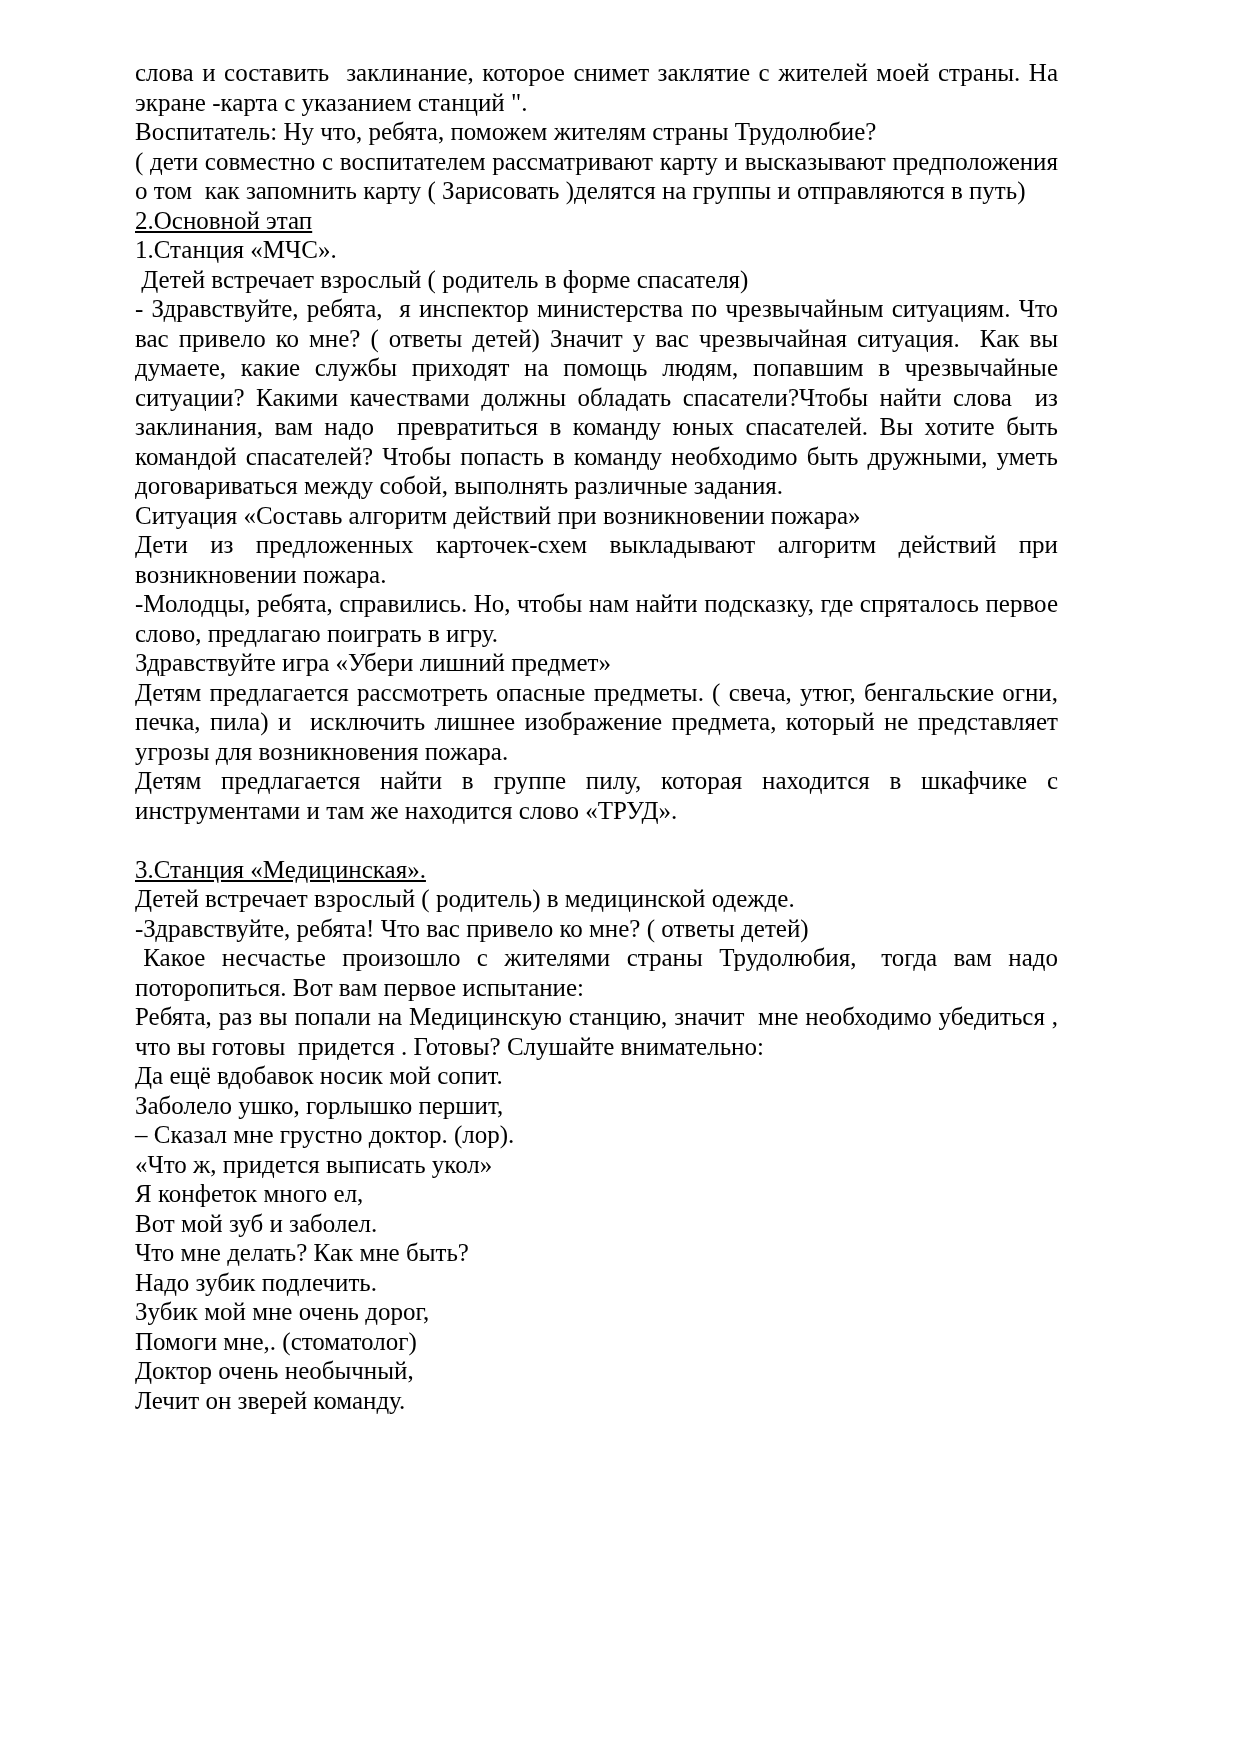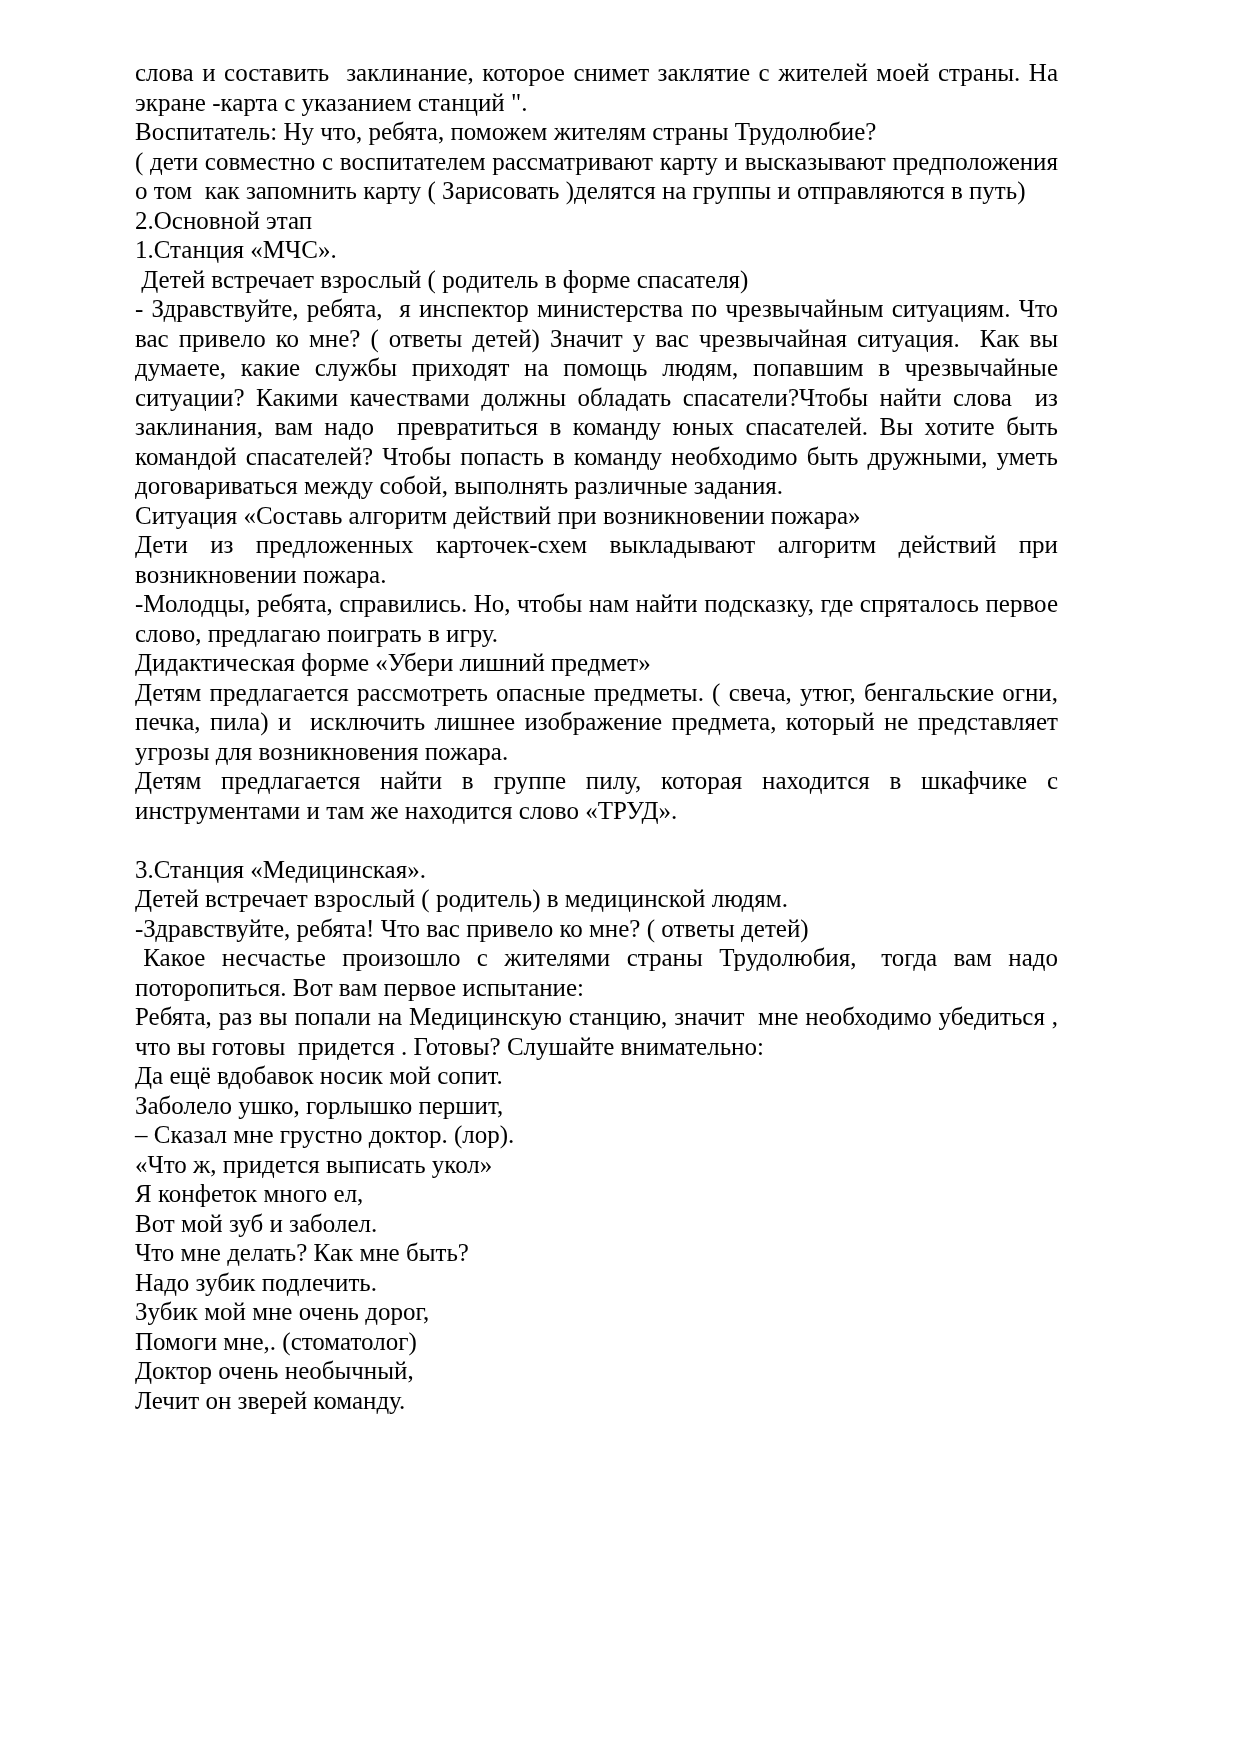--- a/index.html
+++ b/index.html
@@ -21,46 +21,47 @@
   }
   p.para {
     margin: 0;
     padding: 0;
     white-space: pre-wrap;
   }
   p.justify {
     text-align: justify;
   }
   .underline {
+    text-decoration: underline;
   }
   .spacer {
     height: 29.5px;
   }
 </style>
 </head>
 <body>
 
 <div class="page">
   <div>
       <p class="para justify">слова и составить  заклинание, которое снимет заклятие с жителей моей страны. На экране -карта с указанием станций ".</p>
       <p class="para">Воспитатель: Ну что, ребята, поможем жителям страны Трудолюбие?</p>
       <p class="para justify">( дети совместно с воспитателем рассматривают карту и высказывают предположения о том  как запомнить карту ( Зарисовать )делятся на группы и отправляются в путь)</p>
       <p class="para"><span class="underline">2.Основной этап</span></p>
       <p class="para">1.Станция «МЧС».</p>
       <p class="para"> Детей встречает взрослый ( родитель в форме спасателя)</p>
       <p class="para justify">- Здравствуйте, ребята,  я инспектор министерства по чрезвычайным ситуациям. Что вас привело ко мне? ( ответы детей) Значит у вас чрезвычайная ситуация.  Как вы думаете, какие службы приходят на помощь людям, попавшим в чрезвычайные ситуации? Какими качествами должны обладать спасатели?Чтобы найти слова  из заклинания, вам надо  превратиться в команду юных спасателей. Вы хотите быть командой спасателей? Чтобы попасть в команду необходимо быть дружными, уметь договариваться между собой, выполнять различные задания.</p>
       <p class="para">Ситуация «Составь алгоритм действий при возникновении пожара»</p>
       <p class="para justify">Дети  из  предложенных  карточек-схем  выкладывают  алгоритм  действий  при возникновении пожара.</p>
       <p class="para justify">-Молодцы, ребята, справились. Но, чтобы нам найти подсказку, где спряталось первое слово, предлагаю поиграть в игру.</p>
-      <p class="para">Дидактическая форме «Убери лишний предмет»</p>
+      <p class="para">Здравствуйте игра «Убери лишний предмет»</p>
       <p class="para justify">Детям предлагается рассмотреть опасные предметы. ( свеча, утюг, бенгальские огни, печка, пила) и  исключить лишнее изображение предмета, который не представляет угрозы для возникновения пожара.</p>
       <p class="para justify">Детям  предлагается  найти  в  группе  пилу,  которая  находится  в  шкафчике  с инструментами и там же находится слово «ТРУД».</p>
       <div class="spacer"></div>
       <p class="para"><span class="underline">3.Станция «Медицинская».</span></p>
-      <p class="para">Детей встречает взрослый ( родитель) в медицинской людям.</p>
+      <p class="para">Детей встречает взрослый ( родитель) в медицинской одежде.</p>
       <p class="para">-Здравствуйте, ребята! Что вас привело ко мне? ( ответы детей)</p>
       <p class="para justify"> Какое  несчастье  произошло  с  жителями  страны  Трудолюбия,   тогда  вам  надо поторопиться. Вот вам первое испытание:</p>
       <p class="para justify">Ребята, раз вы попали на Медицинскую станцию, значит  мне необходимо убедиться , что вы готовы  придется . Готовы? Слушайте внимательно:</p>
       <p class="para">Да ещё вдобавок носик мой сопит.</p>
       <p class="para">Заболело ушко, горлышко першит,</p>
       <p class="para">– Сказал мне грустно доктор. (лор).</p>
       <p class="para">«Что ж, придется выписать укол»</p>
       <p class="para">Я конфеток много ел,</p>
       <p class="para">Вот мой зуб и заболел.</p>
       <p class="para">Что мне делать? Как мне быть?</p>

